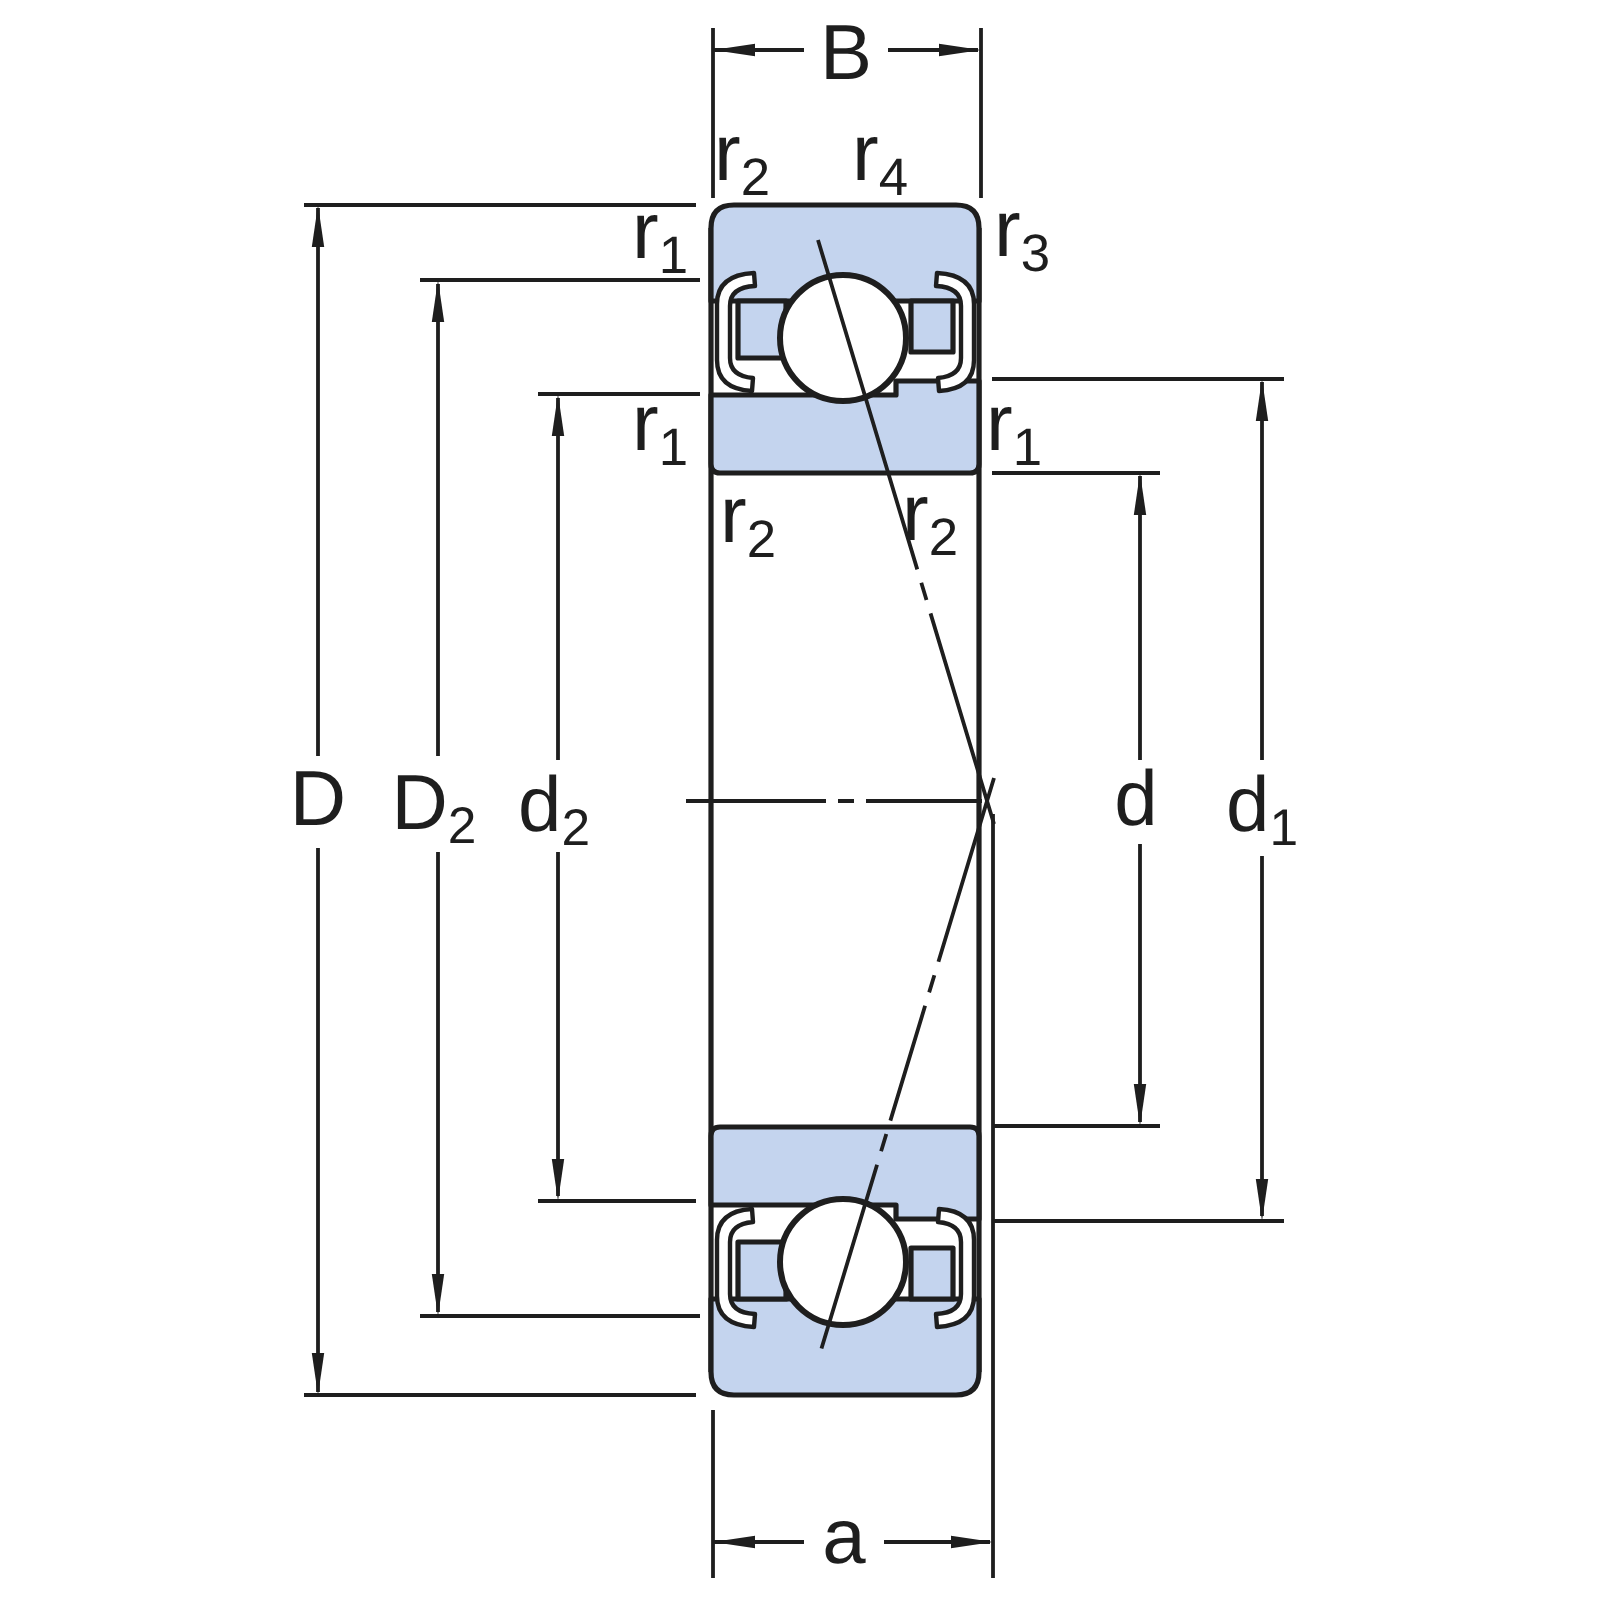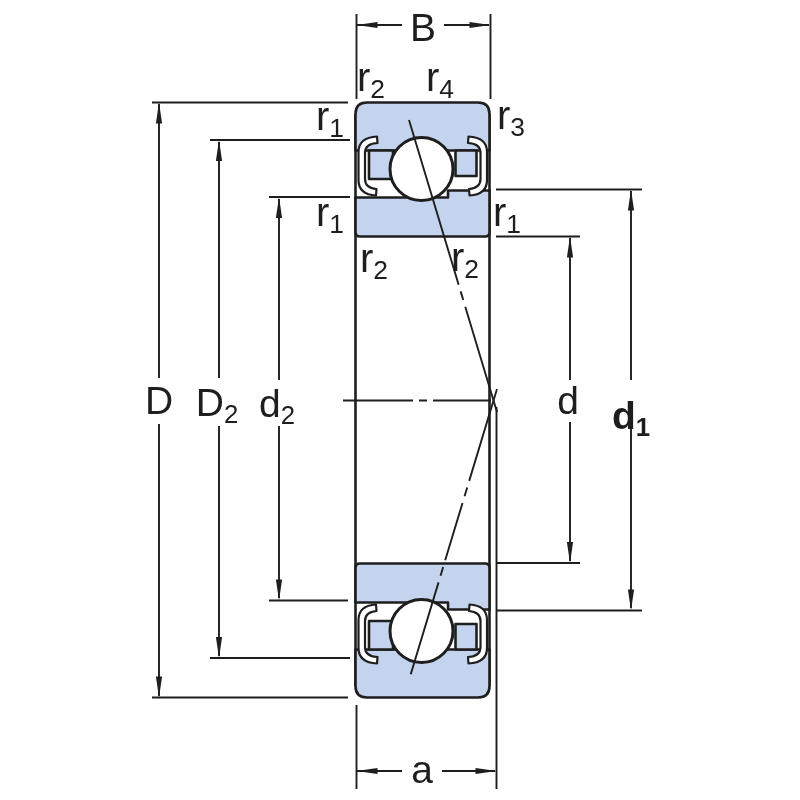--- a/index.html
+++ b/index.html
@@ -130,17 +130,17 @@
   <div class="lbl" style="left:511px; top:115px;"><span>r</span><sub>3</sub></div>
   <div class="lbl" style="left:330px; top:212px;"><span>r</span><sub>1</sub></div>
   <div class="lbl" style="left:507px; top:212px;"><span>r</span><sub>1</sub></div>
   <div class="lbl" style="left:374px; top:258px;"><span>r</span><sub>2</sub></div>
   <div class="lbl" style="left:465px; top:257px;"><span>r</span><sub>2</sub></div>
 
   <div class="lbl big" style="left:159px; top:400px;"><span>D</span><sub></sub></div>
   <div class="lbl big" style="left:217px; top:402px;"><span>D</span><sub>2</sub></div>
   <div class="lbl big" style="left:277px; top:403px;"><span>d</span><sub>2</sub></div>
   <div class="lbl big" style="left:568px; top:400px;"><span>d</span><sub></sub></div>
-  <div class="lbl big" style="left:631px; top:415px;font-weight:bold;"><span>d</span><sub>1</sub></div>
+  <div class="lbl big" style="left:631px; top:403px;"><span>d</span><sub>1</sub></div>
 
   <div class="lbl big" style="left:422px; top:769px;"><span>a</span><sub></sub></div>
 
 </div>
 
 </body></html>

